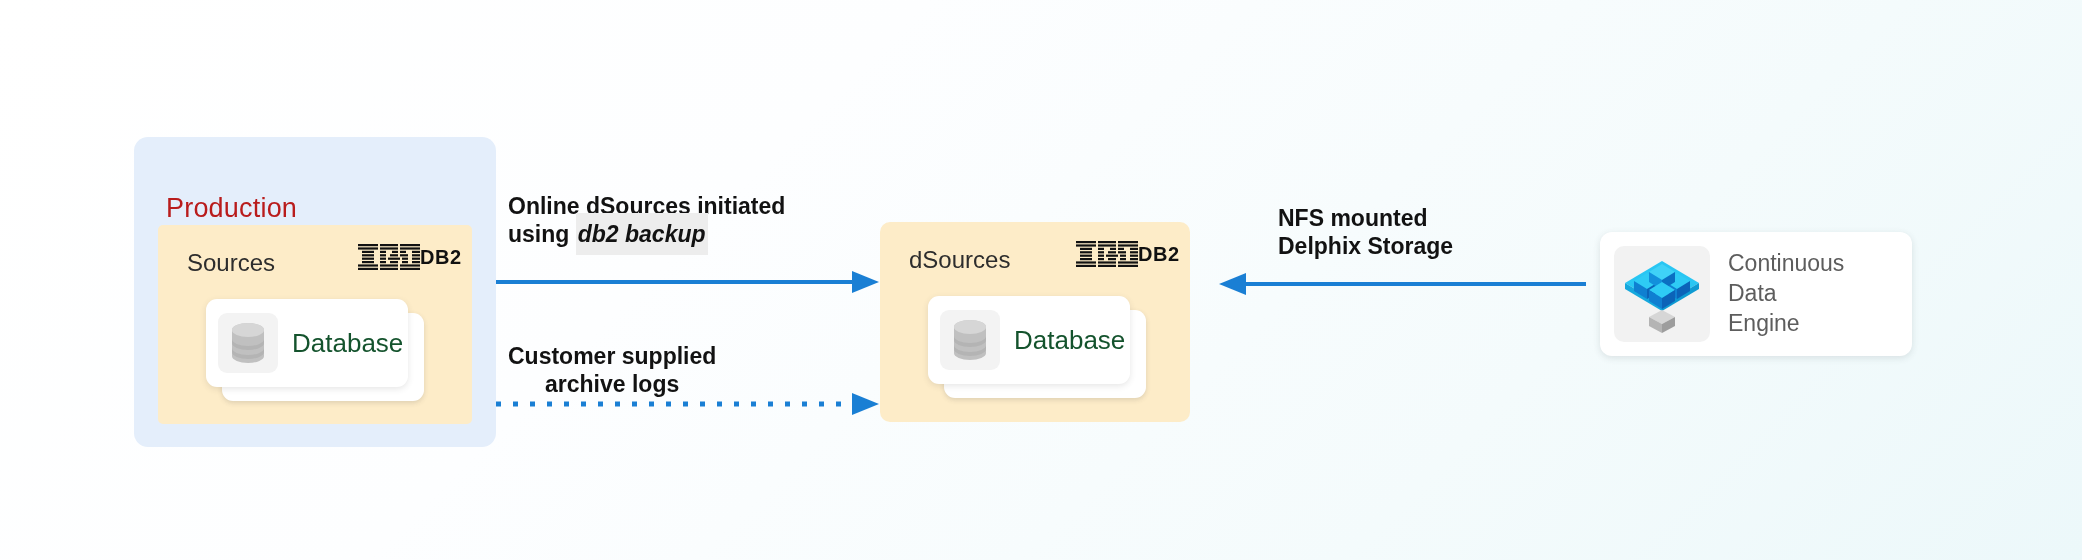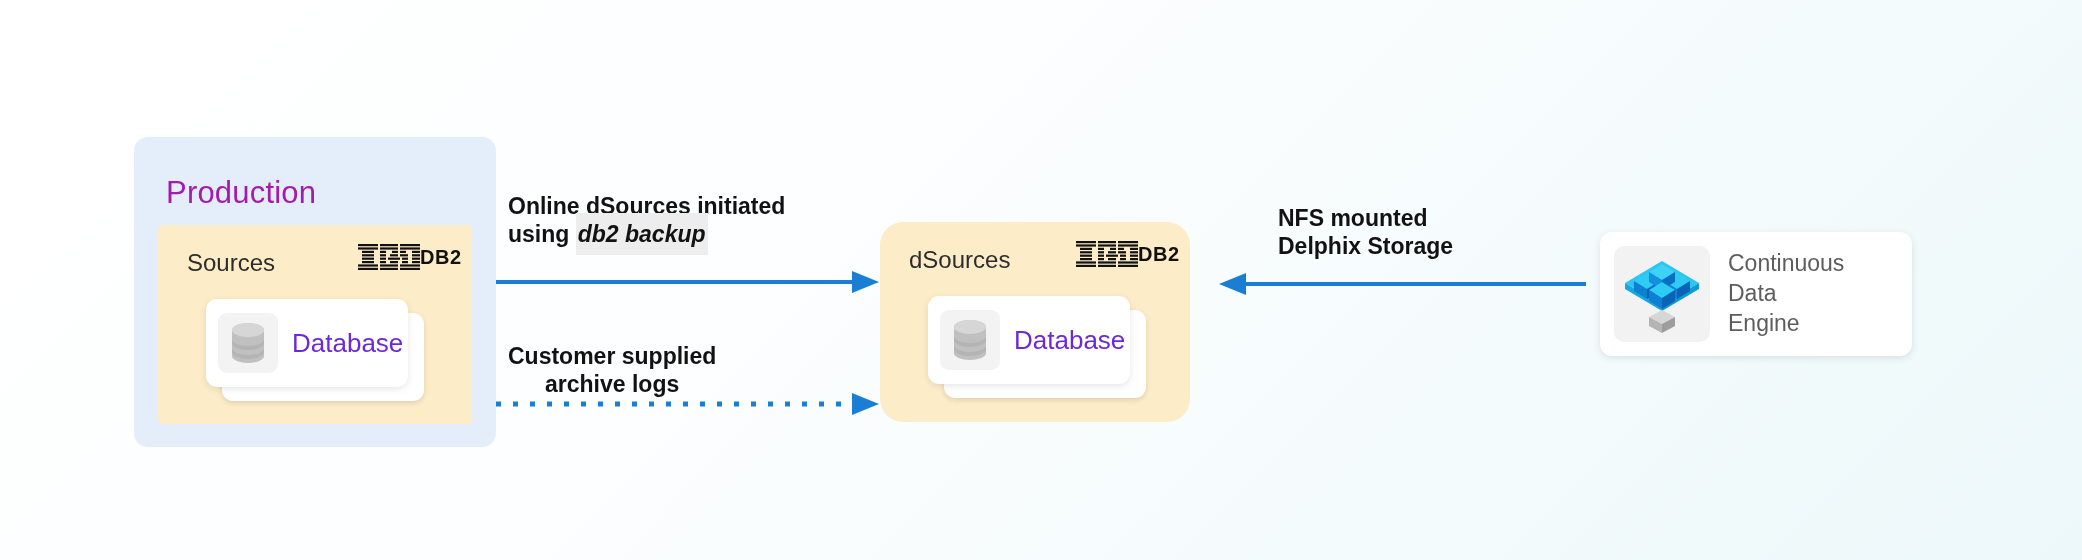--- a/index.html
+++ b/index.html
@@ -25,23 +25,23 @@
     left: 134px;
     top: 137px;
     width: 362px;
     height: 310px;
     background: #e4eefb;
     border-radius: 14px;
   }
   .production-title {
     position: absolute;
     left: 32px;
-    top: 38px;
-    font-size: 31px;
-    color: #a21caf;
+    top: 56px;
+    font-size: 27px;
+    color: #b91c1c;
     letter-spacing: 0.2px;
     white-space: nowrap;
   }
 
   
   .src-panel {
     position: absolute;
     background: #fdecc8;
     border-radius: 5px;
   }
@@ -51,21 +51,21 @@
     width: 314px;
     height: 199px;
   }
   .dsources-panel {
     position: absolute;
     left: 880px;
     top: 222px;
     width: 310px;
     height: 200px;
     background: #fdecc8;
-    border-radius: 23px;
+    border-radius: 10px;
   }
   .panel-title {
     position: absolute;
     left: 29px;
     top: 24px;
     font-size: 24px;
     color: #2d2d2d;
     white-space: nowrap;
   }
 
@@ -129,21 +129,21 @@
     background: #f3f3f3;
     border-radius: 9px;
     display: flex;
     align-items: center;
     justify-content: center;
     flex: none;
   }
   .db-label {
     margin-left: 14px;
     font-size: 26px;
-    color: #6d28d9;
+    color: #14532d;
     white-space: nowrap;
   }
 
   
   .conn-label {
     position: absolute;
     font-size: 23px;
     font-weight: bold;
     color: #121212;
     line-height: 1.22;

